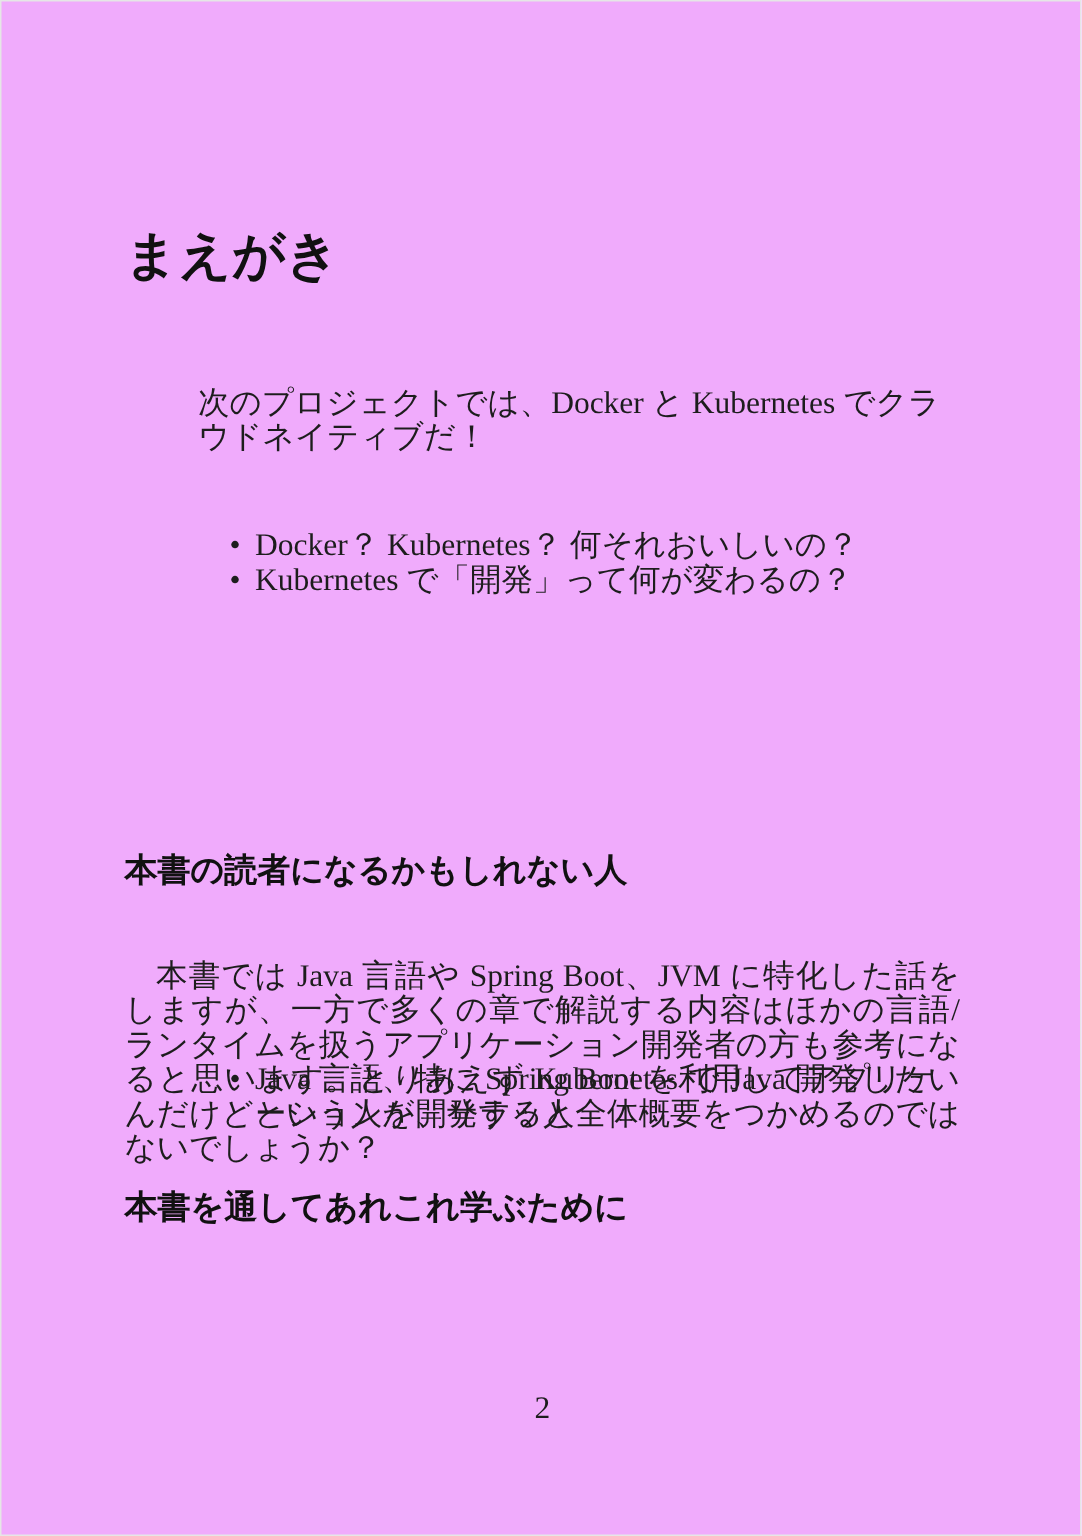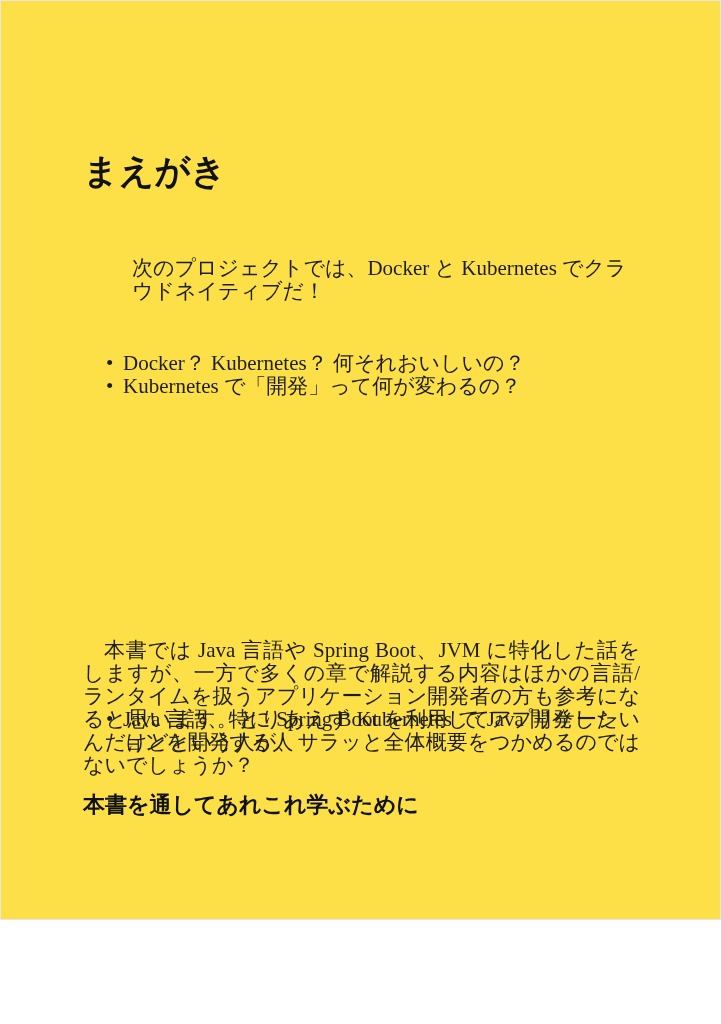--- a/index.html
+++ b/index.html
@@ -1,20 +1,20 @@
 <!DOCTYPE html>
 <html lang="ja"><head>
 <meta charset="utf-8">
 <style>
   html, body { margin: 0; padding: 0; background: #ffffff; }
   .page {
     position: relative;
     width: 721px;
-    height: 920px;
-    background: #fde047;
+    height: 1024px;
+    background: #f0abfc;
     border: 1px solid #e6e6e6;
     box-sizing: border-box;
     overflow: hidden;
     color: #1d1d1d;
   }
   .content {
     position: absolute;
     left: 82px;
     top: 0;
     width: 557px;
@@ -48,21 +48,21 @@
     text-indent: 1em;
   }
   .quote {
     padding-left: 49px;
     text-indent: 0;
   }
   ul.bullets {
     list-style: none;
     padding: 0 0 0 40px;
   }
-  ul.bullets li { position: relative; }
+  ul.bullets li { position: relative; margin-left: 47px; }
   ul.bullets li::before {
     content: "\2022";
     position: absolute;
     left: -17px;
     top: 0;
   }
   strong { font-weight: bold; color: #141414; }
   .pagenum {
     position: absolute;
     left: 82px;
@@ -81,20 +81,21 @@
 
     <p class="quote" style="top:256px">次のプロジェクトでは、Docker と Kubernetes でクラウドネイティブだ！</p>
 
 
     <ul class="bullets" style="top:351px">
       <li>Docker？ Kubernetes？ 何それおいしいの？</li>
       <li>Kubernetes で「開発」って何が変わるの？</li>
     </ul>
 
 
+    <h2 class="sec-heading" style="top:564px">本書の読者になるかもしれない人</h2>
 
     <p class="para" style="top:638px">本書では Java 言語や Spring Boot、JVM に特化した話をしますが、一方で多くの章で解説する内容はほかの言語/ランタイムを扱うアプリケーション開発者の方も参考になると思います。とりあえず Kubernetes で Java 開発したいんだけどという人が、サラッと全体概要をつかめるのではないでしょうか？</p>
 
     <ul class="bullets" style="top:707px">
       <li>Java 言語、特に Spring Boot を利用してアプリケーションを開発する人</li>
     </ul>
 
     <h2 class="sec-heading" style="top:789px">本書を通してあれこれ学ぶために</h2>
 
 

